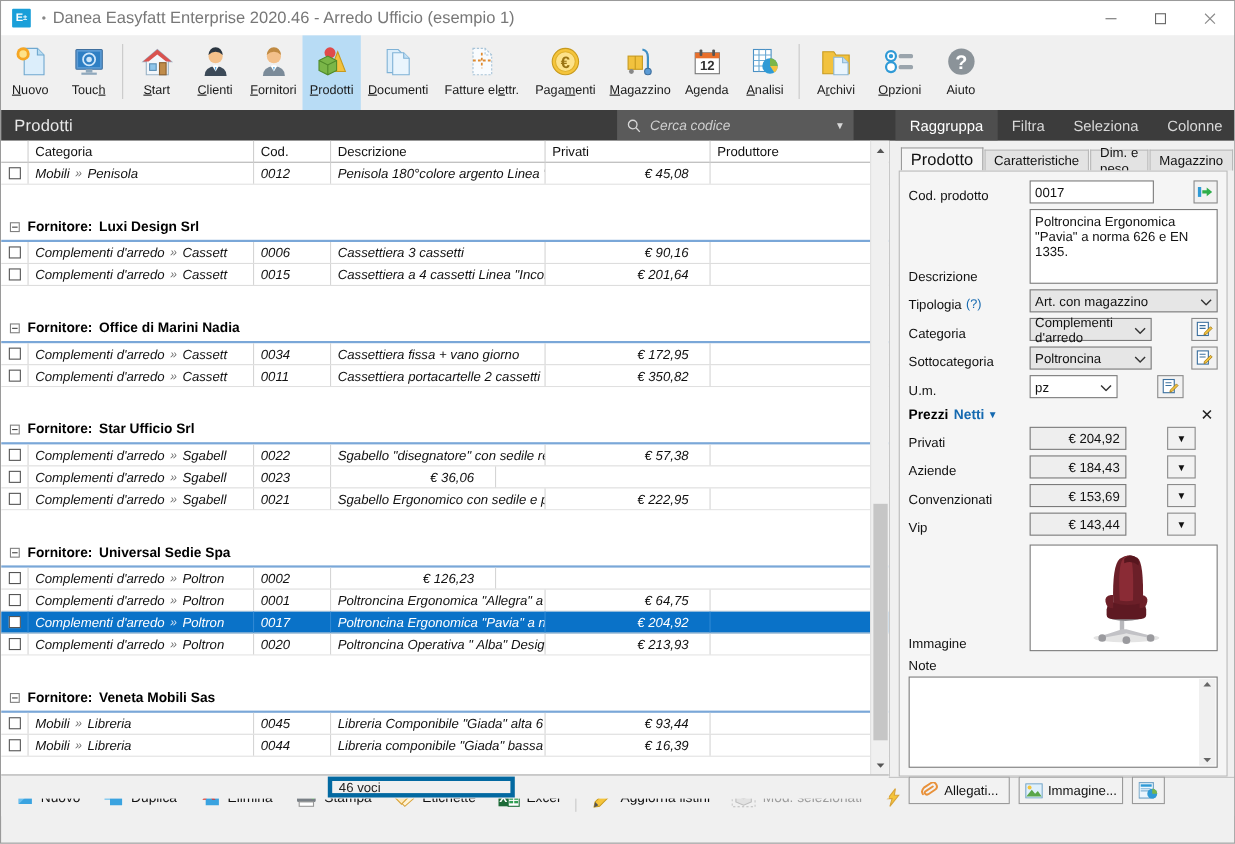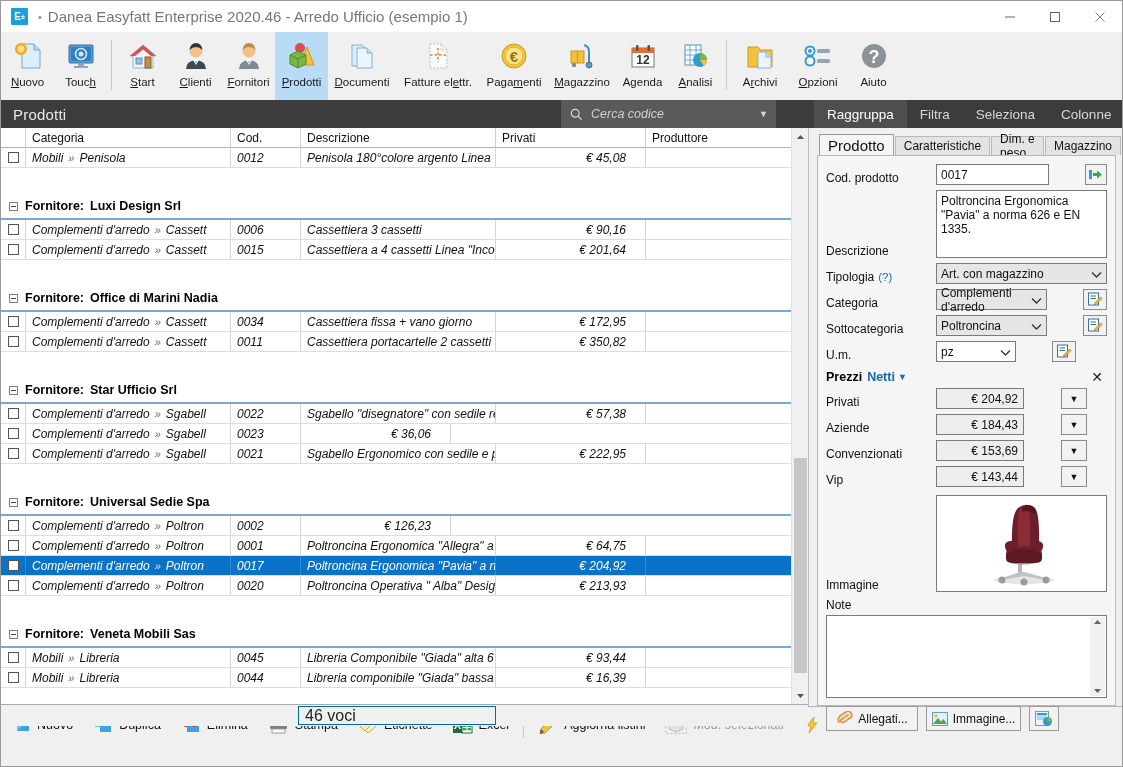--- a/index.html
+++ b/index.html
@@ -138,23 +138,23 @@
     background:#f0f0f0; border-left:1px solid #e0e0e0;
   }
   .gsc-btn { height:17px; display:flex; align-items:center; justify-content:center; color:#555; font-size:9px; }
   .gsc-thumb { position:absolute; left:2px; width:13px; background:#c6c6c6; }
 
   .statusbar {
     height:22px; background:#f0f0f0; border-top:1px solid #aaa;
     display:flex; align-items:center; position:relative;
   }
   .status-box {
-    position:absolute; left:297px; top:1px; width:198px; height:19px;
-    border:1px solid #0369a1; background:#f0f0f0;
-    display:flex; align-items:center; padding-left:6px; font-size:16px; color:#222;
+    position:absolute; left:297px; top:1px; width:170px; height:19px;
+    border:4px solid #0369a1; background:#f0f0f0;
+    display:flex; align-items:center; padding-left:6px; font-size:12px; color:#222;
   }
 
   
   .panel { width:313px; background:#f0f0f0; padding:6px 0 0 0; position:relative; }
   .ptabs { display:flex; height:21px; margin-left:10px; align-items:flex-end; }
   .ptab {
     height:19px; padding:0 8px; display:flex; align-items:center;
     font-size:12px; color:#111; background:#e3e3e3;
     border:1px solid #b9b9b9; border-bottom:none; margin-right:1px;
   }

